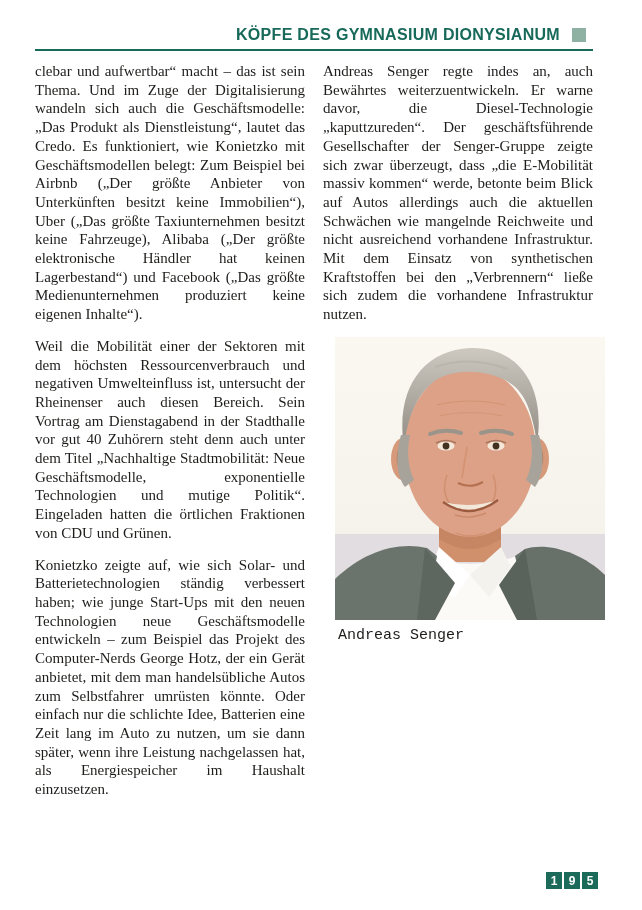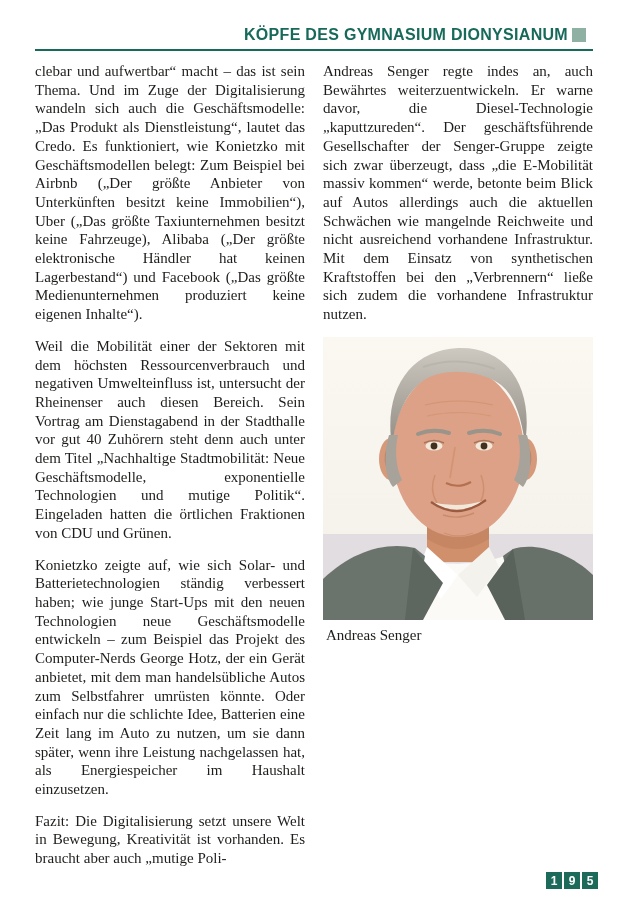--- a/index.html
+++ b/index.html
@@ -7,36 +7,36 @@
     --ink:#1e1d1b;
   }
   html,body{margin:0;padding:0;background:#e9e9e9;}
   .page{
     position:relative;width:642px;height:910px;margin:0 auto;
     background:#ffffff;overflow:hidden;
     font-family:"Liberation Serif",serif;color:var(--ink);
   }
   
   .header{position:absolute;left:35px;top:26px;width:558px;}
-  .header-row{display:flex;justify-content:flex-end;align-items:center;gap:4px;padding-right:7px;}
+  .header-row{display:flex;justify-content:flex-end;align-items:center;gap:12px;padding-right:7px;}
   .header-title{
     font-family:"Liberation Sans",sans-serif;font-weight:700;
     font-size:16px;letter-spacing:.3px;color:var(--accent);white-space:nowrap;
   }
   .header-square{width:14px;height:14px;background:#8fb1a4;flex:0 0 auto;}
   .header-rule{margin-top:5px;height:2px;background:var(--accent);}
   
   .columns{position:absolute;left:35px;top:62px;width:558px;display:flex;gap:18px;}
   .col{width:270px;flex:0 0 270px;}
   .col p{
     margin:0 0 13px;font-size:15px;line-height:18.7px;
     text-align:justify;hyphens:auto;-webkit-hyphens:auto;
   }
   
-  figure{margin:4px 0 0;}
+  figure{margin:4px 12px 0;font-family:Liberation Mono, monospace;}
   .photo{width:270px;height:283px;display:block;}
   figcaption{margin-top:7px;font-size:15px;color:var(--ink);padding-left:3px;}
   
   .pagenum{position:absolute;right:44px;bottom:21px;display:flex;gap:2px;}
   .pagenum .box{
     width:16px;height:17px;background:#1b6a5a;color:#ffffff;
     font-family:"Liberation Sans",sans-serif;font-weight:700;font-size:12px;
     display:flex;align-items:center;justify-content:center;
   }
 </style>
@@ -52,21 +52,20 @@
     </div>
     <div class="header-rule"></div>
   </div>
 
   <div class="columns">
 
     <div class="col">
       <p>clebar und aufwertbar“ macht – das ist sein Thema. Und im Zuge der Digitalisierung wandeln sich auch die Geschäftsmodelle: „Das Produkt als Dienstleistung“, lautet das Credo. Es funktioniert, wie Konietzko mit Geschäftsmodellen belegt: Zum Beispiel bei Airbnb („Der größte Anbieter von Unterkünften besitzt keine Immobilien“), Uber („Das größte Taxiunternehmen besitzt keine Fahrzeuge), Alibaba („Der größte elektronische Händler hat keinen Lagerbestand“) und Facebook („Das größte Medienunternehmen produziert keine eigenen Inhalte“).</p>
       <p>Weil die Mobilität einer der Sektoren mit dem höchsten Ressourcenverbrauch und negativen Umwelteinfluss ist, untersucht der Rheinenser auch diesen Bereich. Sein Vortrag am Dienstagabend in der Stadthalle vor gut 40 Zuhörern steht denn auch unter dem Titel „Nachhaltige Stadtmobilität: Neue Geschäftsmodelle, exponentielle Technologien und mutige Politik“. Eingeladen hatten die örtlichen Fraktionen von CDU und Grünen.</p>
       <p>Konietzko zeigte auf, wie sich Solar- und Batterietechnologien ständig verbessert haben; wie junge Start-Ups mit den neuen Technologien neue Geschäftsmodelle entwickeln – zum Beispiel das Projekt des Computer-Nerds George Hotz, der ein Gerät anbietet, mit dem man handelsübliche Autos zum Selbstfahrer umrüsten könnte. Oder einfach nur die schlichte Idee, Batterien eine Zeit lang im Auto zu nutzen, um sie dann später, wenn ihre Leistung nachgelassen hat, als Energiespeicher im Haushalt einzusetzen.</p>
-      <p>Fazit: Die Digitalisierung setzt unsere Welt in Bewegung, Kreativität ist vorhanden. Es braucht aber auch „mutige Poli-</p>
     </div>
 
     <div class="col">
       <p>Andreas Senger regte indes an, auch Bewährtes weiterzuentwickeln. Er warne davor, die Diesel-Technologie „kaputtzureden“. Der geschäftsführende Gesellschafter der Senger-Gruppe zeigte sich zwar überzeugt, dass „die E-Mobilität massiv kommen“ werde, betonte beim Blick auf Autos allerdings auch die aktuellen Schwächen wie mangelnde Reichweite und nicht ausreichend vorhandene Infrastruktur. Mit dem Einsatz von synthetischen Kraftstoffen bei den „Verbrennern“ ließe sich zudem die vorhandene Infrastruktur nutzen.</p>
 
       <figure>
 
         <svg class="photo" viewBox="0 0 270 283" xmlns="http://www.w3.org/2000/svg" role="img">
           <defs>
             <linearGradient id="hairGrad" x1="0" y1="0" x2="0" y2="1">

